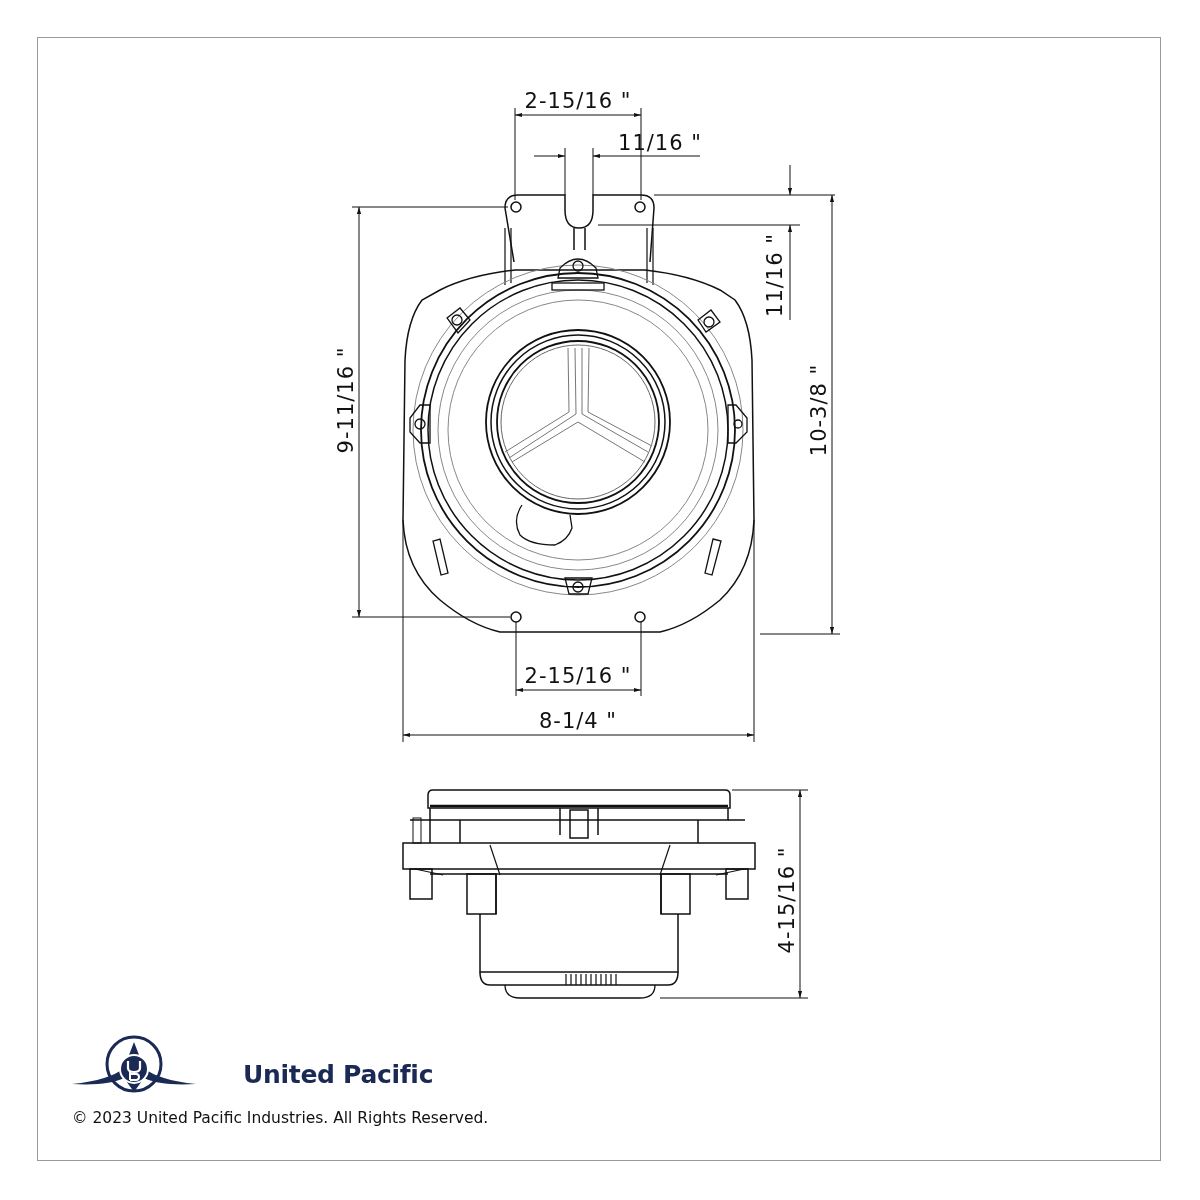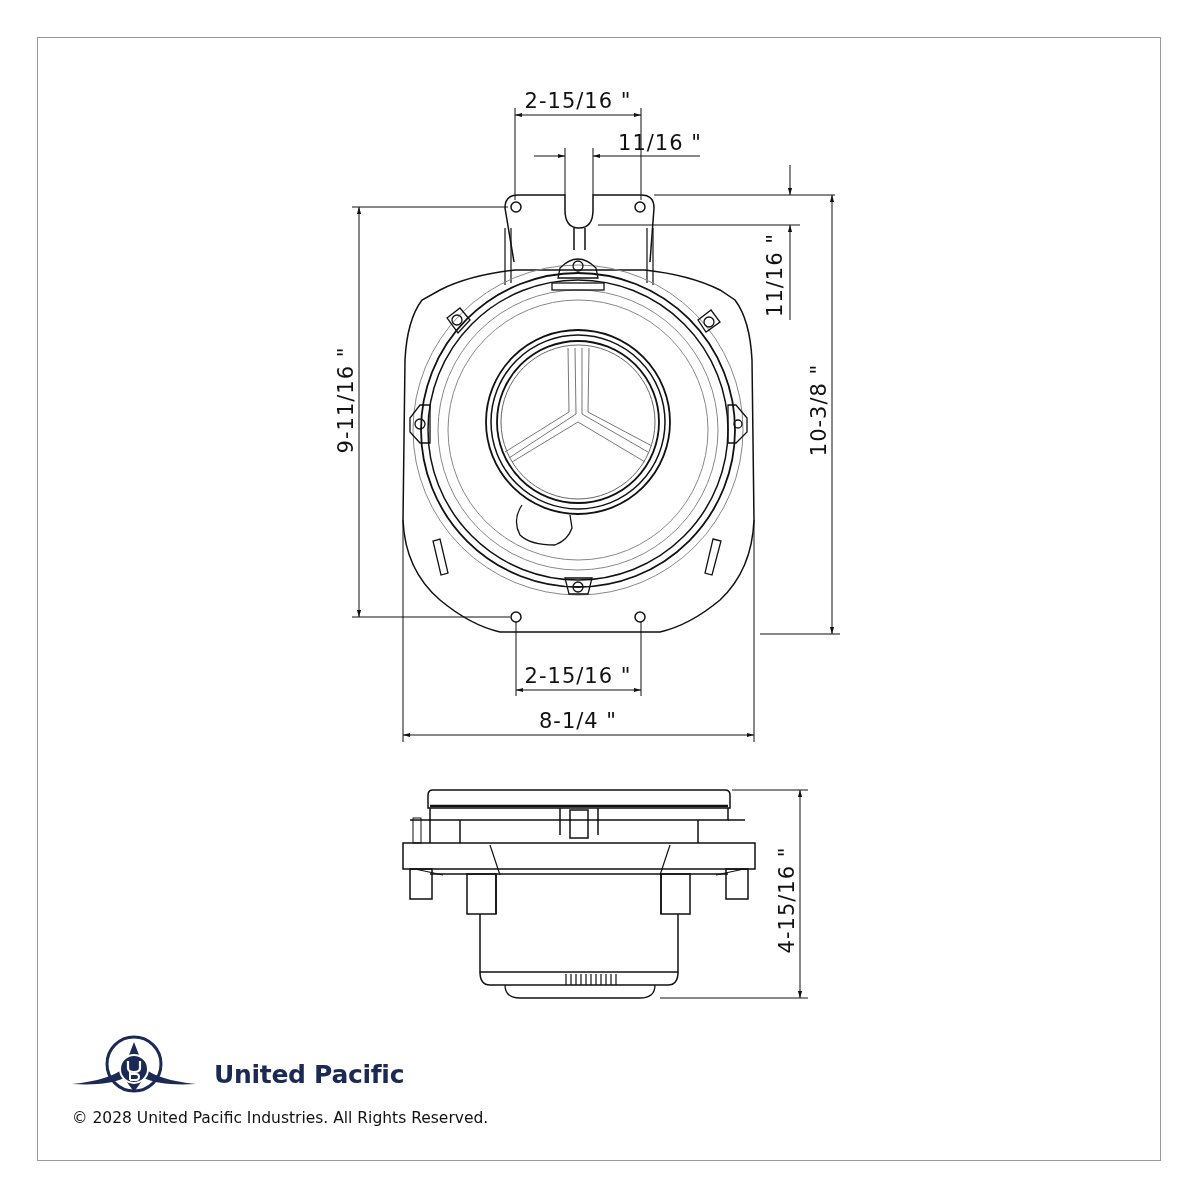--- a/index.html
+++ b/index.html
@@ -1,20 +1,20 @@
 <!DOCTYPE html>
 <html><head>
 <meta charset="utf-8">
 <style>
   html, body { margin: 0; padding: 0; background: #ffffff; }
   body { width: 1200px; height: 1200px; position: relative; overflow: hidden; font-family: "DejaVu Sans", sans-serif; }
   .frame { position: absolute; left: 37px; top: 37px; width: 1124px; height: 1124px; border: 1.5px solid #9a9a9a; box-sizing: border-box; }
   svg.drawing { position: absolute; left: 0; top: 0; }
   .dim-text { font-family: "DejaVu Sans", sans-serif; font-size: 21px; fill: #111; letter-spacing: 1px; }
-  .brand { position: absolute; left: 70px; top: 1034px; display: flex; align-items: center; }
+  .brand { position: absolute; left: 70px; top: 1034px; display: flex; align-items: center; gap: 29px; }
   .brand-name { font-family: "DejaVu Sans", sans-serif; font-weight: bold; font-size: 25px; color: #1b2a55; margin-left: 4px; margin-top: 18px; letter-spacing: -0.3px; }
   .copyright { position: absolute; left: 72px; top: 1109px; font-family: "DejaVu Sans", sans-serif; font-size: 15.5px; color: #111; }
 </style>
 </head>
 <body>
 
 <div class="frame"></div>
 
 <svg class="drawing" width="1200" height="1200" viewBox="0 0 1200 1200" xmlns="http://www.w3.org/2000/svg">
   <defs>
@@ -161,13 +161,13 @@
   <svg width="140" height="62" viewBox="0 0 140 62" xmlns="http://www.w3.org/2000/svg">
     <circle cx="64" cy="30" r="27" fill="none" stroke="#1b2a55" stroke-width="3"></circle>
     <path d="M2,50 Q40,46 54,34 L64,8 L74,34 Q88,46 126,50 Q90,52 74,44 L64,58 L54,44 Q38,52 2,50 Z" fill="#1b2a55"></path>
     <circle cx="64" cy="35" r="14" fill="#1b2a55" stroke="#ffffff" stroke-width="2"></circle>
     <path d="M58,27 L58,34 Q58,38 64,38 Q70,38 70,34 L70,27" fill="none" stroke="#fff" stroke-width="2.2"></path>
     <path d="M60,46 L60,38 M60,40 L66,40 Q69,40 69,43 Q69,46 66,46 L60,46" fill="none" stroke="#fff" stroke-width="2"></path>
   </svg>
   <span class="brand-name">United Pacific</span>
 </div>
 
-<div class="copyright">© 2028 United Pacific Industries. All Rights Reserved.</div>
+<div class="copyright">© 2023 United Pacific Industries. All Rights Reserved.</div>
 
 </body></html>

